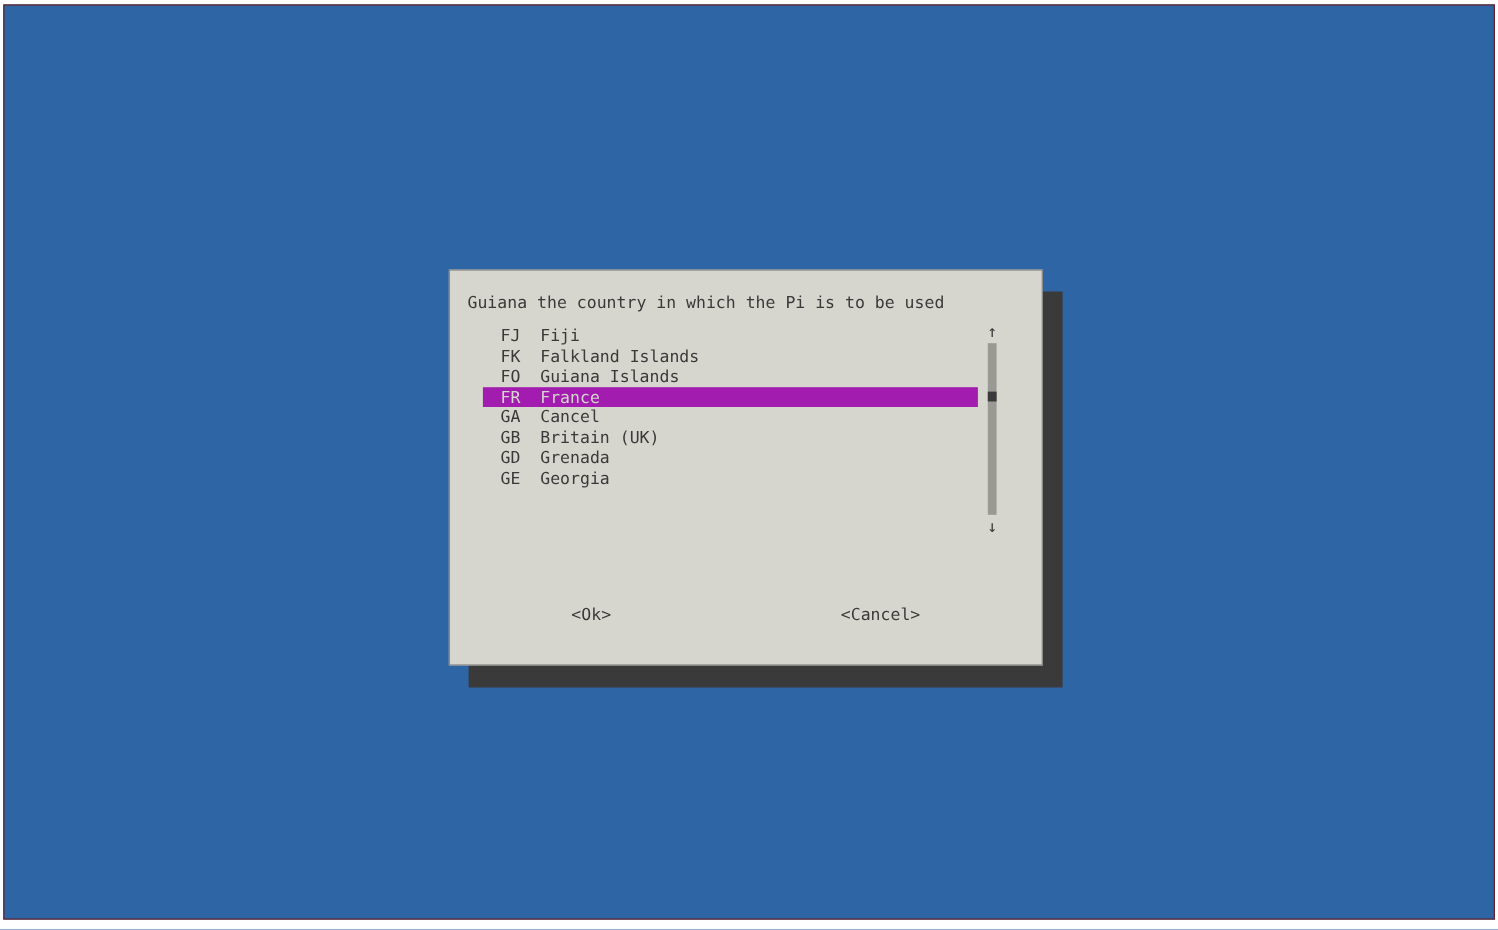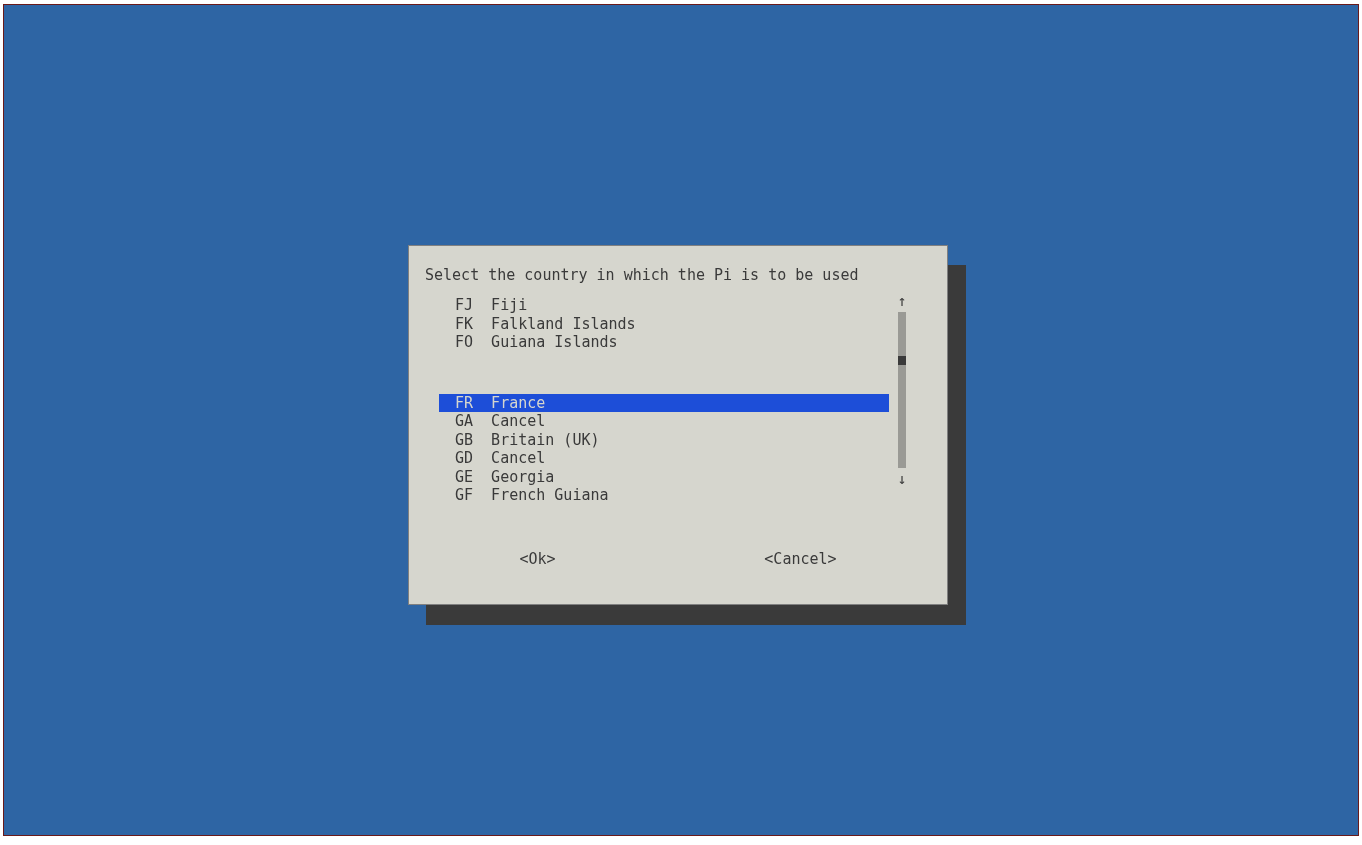--- a/index.html
+++ b/index.html
@@ -73,23 +73,22 @@
       color: #3a3a3a;
       white-space: pre;
       cursor: pointer;
     }
     .item.selected {
       position: relative;
       margin-left: -6px;
       padding-left: 16px;
       padding-right: 0;
       width: calc(100% + 6px);
-      background: #1d4ed8;
+      background: #a21caf;
       color: #d6d6ce;
-      margin-top: 42px;
     }
     .scroll-col {
       width: 14px;
       position: relative;
       margin-left: 6px;
     }
     .scroll-arrow {
       position: absolute;
       left: 0;
       width: 14px;
@@ -129,32 +128,31 @@
       padding: 0 6px;
     }
   </style>
 </head>
 <body>
 
 <div class="outer-frame">
   <div class="dialog-shadow"></div>
   <div class="dialog">
     <div class="dialog-inner">
-      <div class="prompt">Select the country in which the Pi is to be used</div>
+      <div class="prompt">Guiana the country in which the Pi is to be used</div>
       <div class="list-area">
         <div class="list-items" id="list-items">
             <div class="item">FJ  Fiji</div>
             <div class="item">FK  Falkland Islands</div>
             <div class="item">FO  Guiana Islands</div>
             <div class="item selected">FR  France</div>
             <div class="item">GA  Cancel</div>
             <div class="item">GB  Britain (UK)</div>
-            <div class="item">GD  Cancel</div>
+            <div class="item">GD  Grenada</div>
             <div class="item">GE  Georgia</div>
-            <div class="item">GF  French Guiana</div>
           </div>
         <div class="scroll-col">
           <div class="scroll-arrow up">↑</div>
           <div class="scroll-track">
             <div class="scroll-thumb" id="scroll-thumb" style="top: 28%; height: 6%;"></div>
           </div>
           <div class="scroll-arrow down">↓</div>
         </div>
       </div>
       <div class="buttons">

